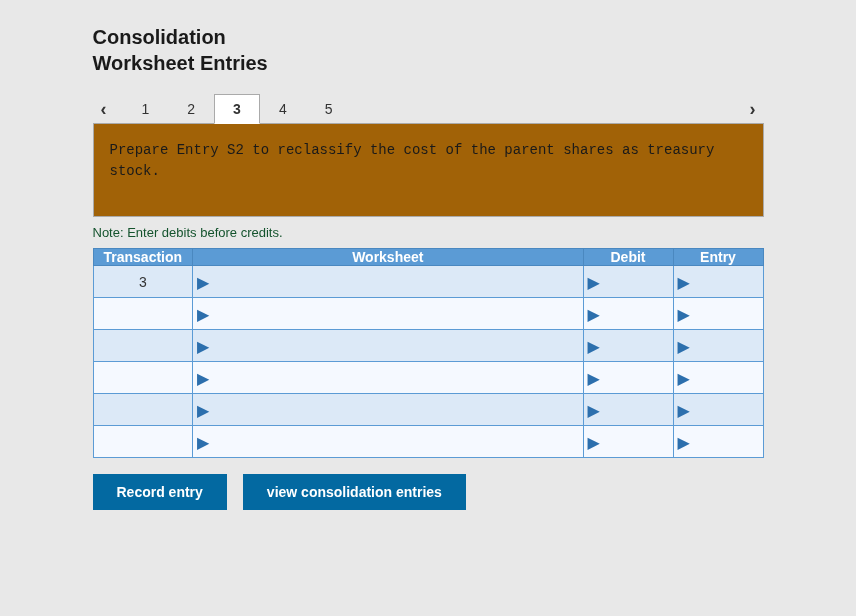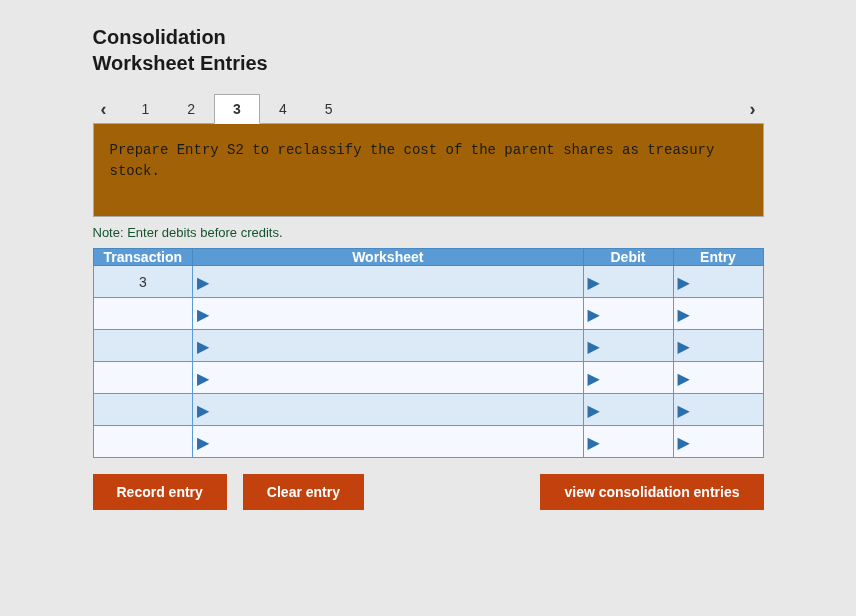--- a/index.html
+++ b/index.html
@@ -158,21 +158,21 @@
       margin-top: 16px;
       align-items: center;
     }
     .btn {
       padding: 10px 24px;
       font-size: 14px;
       font-weight: bold;
       border: none;
       cursor: pointer;
       color: #ffffff;
-      background: #c2410c;
+      background: #0369a1;
       min-width: 120px;
     }
     .btn-record {
       margin-right: 16px;
     }
     .btn-clear {
       margin-right: auto;
     }
     .btn-view {
       min-width: 200px;
@@ -250,16 +250,15 @@
           <td class="transaction-cell"></td>
           <td class="accounts-cell" style="position: relative;"><span class="cell-arrow">▶</span><input class="cell-input" type="text" style=""></td>
           <td class="debit-cell" style="position: relative;"><span class="cell-arrow">▶</span><input class="cell-input cell-input-debit" type="text" style=""></td>
           <td class="credit-cell" style="position: relative;"><span class="cell-arrow">▶</span><input class="cell-input cell-input-debit" type="text" style=""></td>
         </tr>
       </tbody>
   </table>
 
   <div class="buttons-row">
     <button class="btn btn-record">Record entry</button>
-    <button class="btn btn-clear">Clear entry</button>
     <button class="btn btn-view">view consolidation entries</button>
   </div>
 </div>
 
 </body></html>

